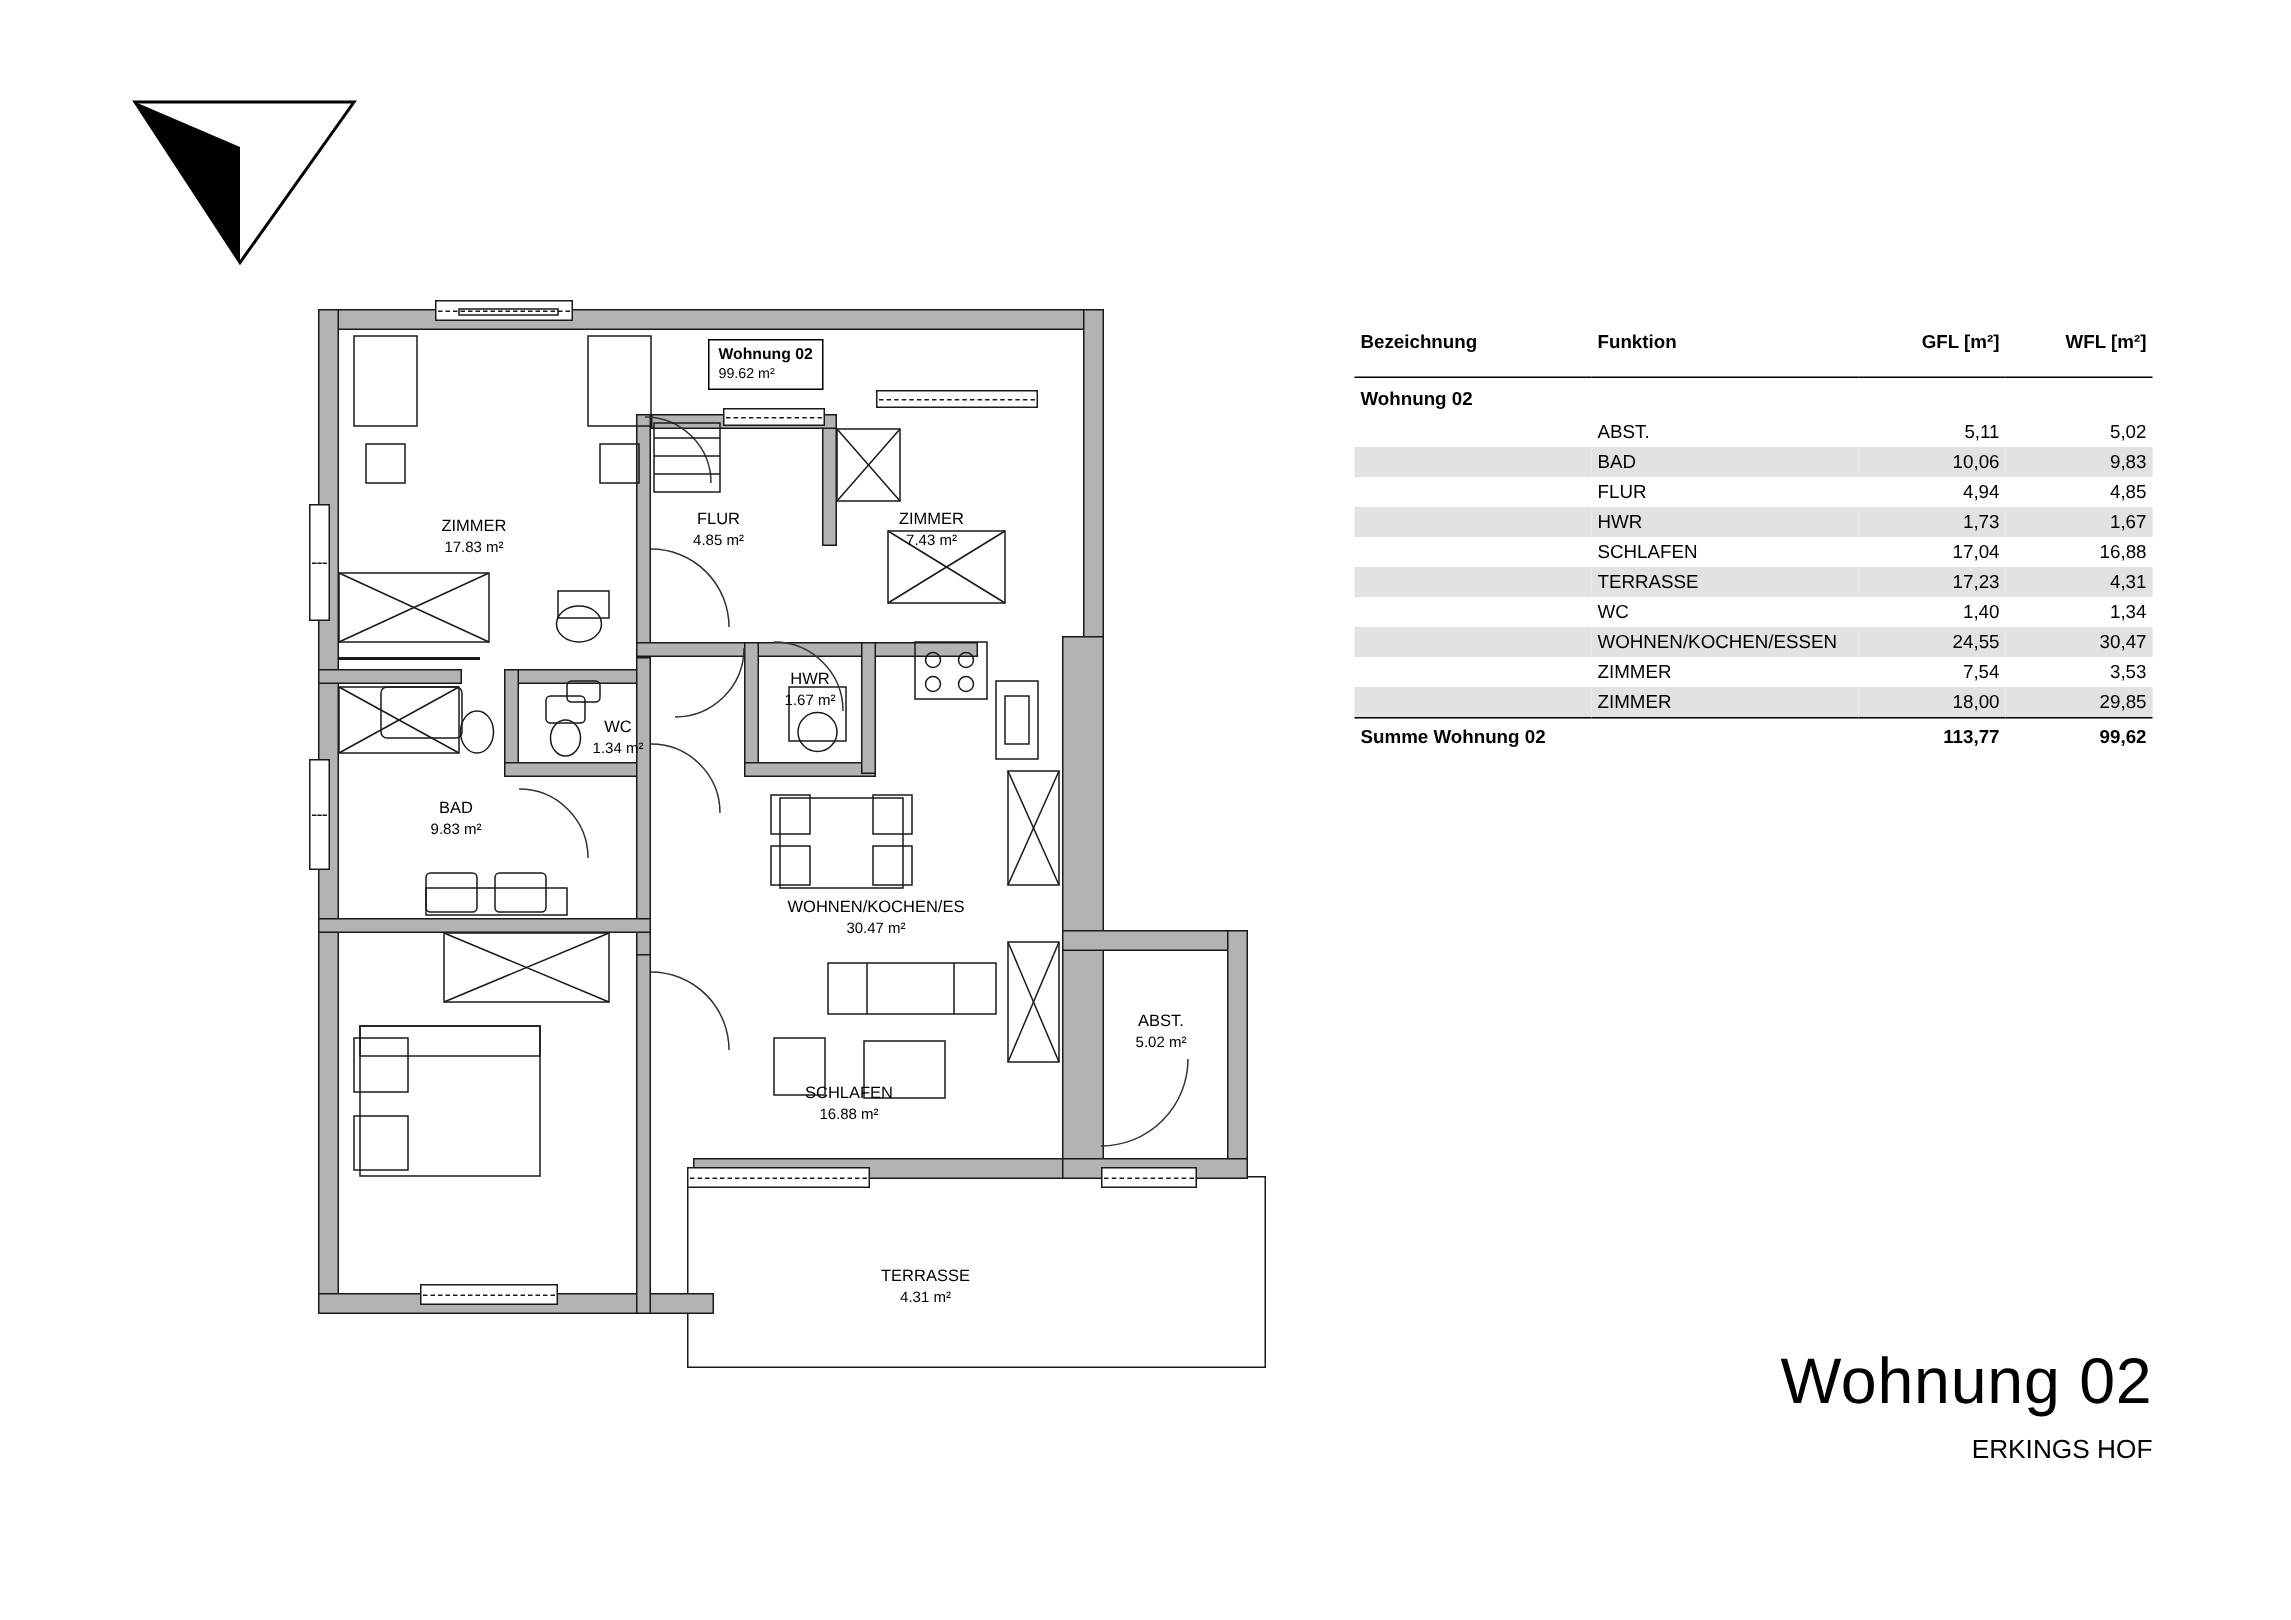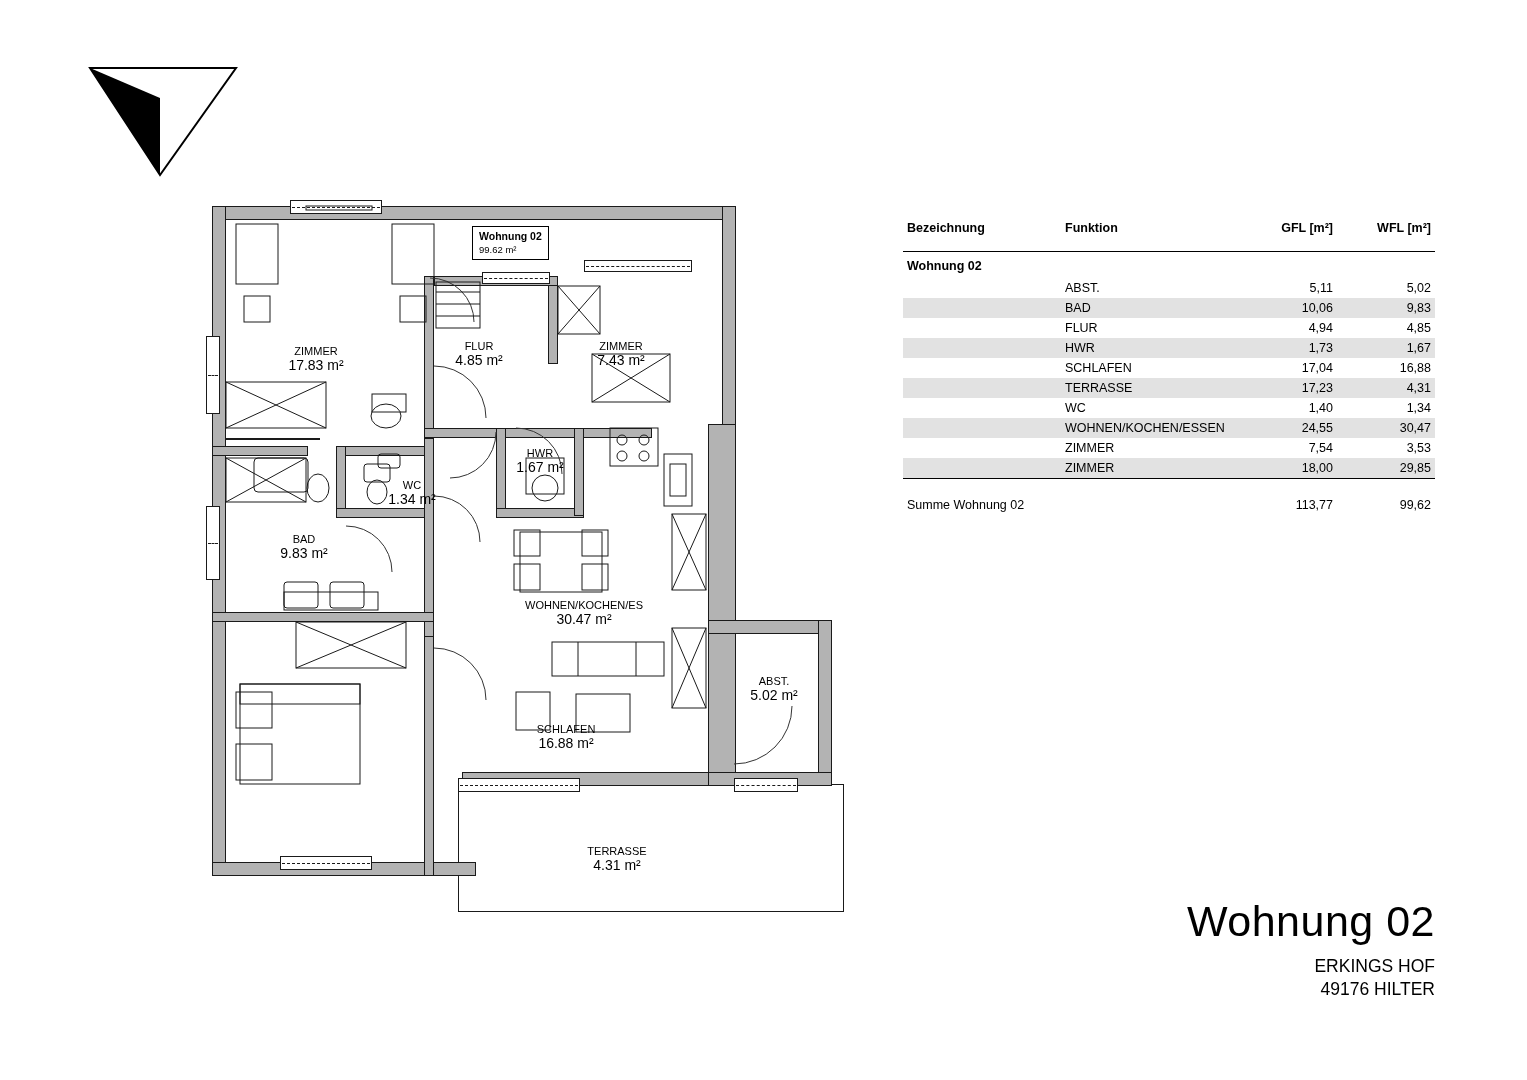--- a/index.html
+++ b/index.html
@@ -12,38 +12,38 @@
 
   
   .north{position:absolute;left:88px;top:60px;width:150px;height:120px;}
 
   
   .plan{position:absolute;left:196px;top:196px;width:660px;height:720px;}
   .wall{position:absolute;background:#b3b3b3;border:1px solid #1a1a1a;box-sizing:border-box;}
   .thin{position:absolute;border:1px solid #1a1a1a;box-sizing:border-box;background:transparent;}
   .lbl{position:absolute;text-align:center;font-size:11px;line-height:14px;white-space:nowrap;}
   .lbl b{font-weight:400;display:block;}
-  .lbl .a{font-size:14px;text-align:right;}
+  .lbl .a{font-size:10px;text-align:right;}
   .tagbox{position:absolute;background:#fff;border:1px solid #000;padding:3px 6px;font-size:10px;line-height:13px;}
   .tagbox .t1{font-weight:bold;font-size:10.5px;}
   .tagbox .t2{font-size:9.5px;}
   .hatch{position:absolute;border:1px solid #1a1a1a;box-sizing:border-box;}
   .win{position:absolute;background:#ffffff;border:1px solid #1a1a1a;box-sizing:border-box;}
   .win::after{content:"";position:absolute;left:1px;right:1px;top:50%;border-top:1px dashed #1a1a1a;}
 
   
   .tablewrap{position:absolute;left:903px;top:215px;width:532px;}
   .tbl-title{font-size:14.5px;font-weight:bold;padding-bottom:8px;border-bottom:1.5px solid #000;}
   table{border-collapse:collapse;width:100%;font-size:12.5px;}
   th{font-weight:bold;text-align:left;padding:6px 4px 16px 4px;border-bottom:1px solid #000;font-size:12.5px;}
   th.num,td.num{text-align:right;}
   td{padding:3px 4px;}
   tr.group td{font-weight:bold;padding-top:7px;padding-bottom:5px;}
   tr.alt td{background:#e2e2e2;}
-  tr.sum td{font-weight:normal;border-top:1.5px solid #000;padding-top:19px;}
+  tr.sum td{font-weight:bold;border-top:1.5px solid #000;padding-top:5px;}
 
   
   .titleblock{position:absolute;right:92px;top:895px;text-align:left;width:420px;}
   .tb-main{font-size:43px;font-weight:400;letter-spacing:0.5px;line-height:52px;text-align:right;}
   .tb-sub{font-size:17.5px;line-height:23px;text-align:right;margin-top:8px;}
 </style>
 </head>
 <body>
 
 <div class="page">
@@ -324,17 +324,16 @@
           <td class="num">99,62</td>
         </tr>
       </tbody>
     </table>
   </div>
 
   <div class="titleblock">
     <div class="tb-main">Wohnung 02</div>
     <div class="tb-sub">
       <div>ERKINGS HOF</div>
-      <div>49176 HILTER</div>
     </div>
   </div>
 
 </div>
 
 </body></html>

